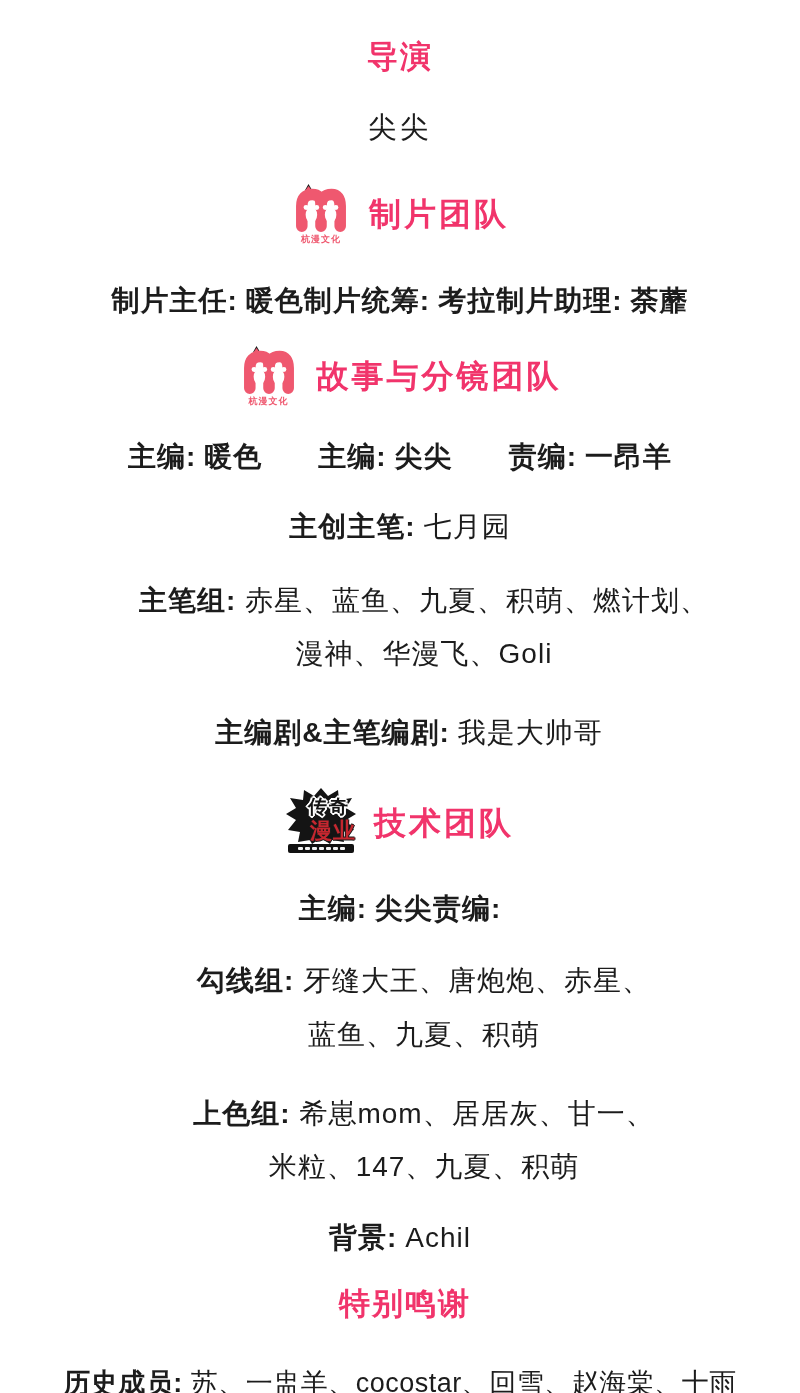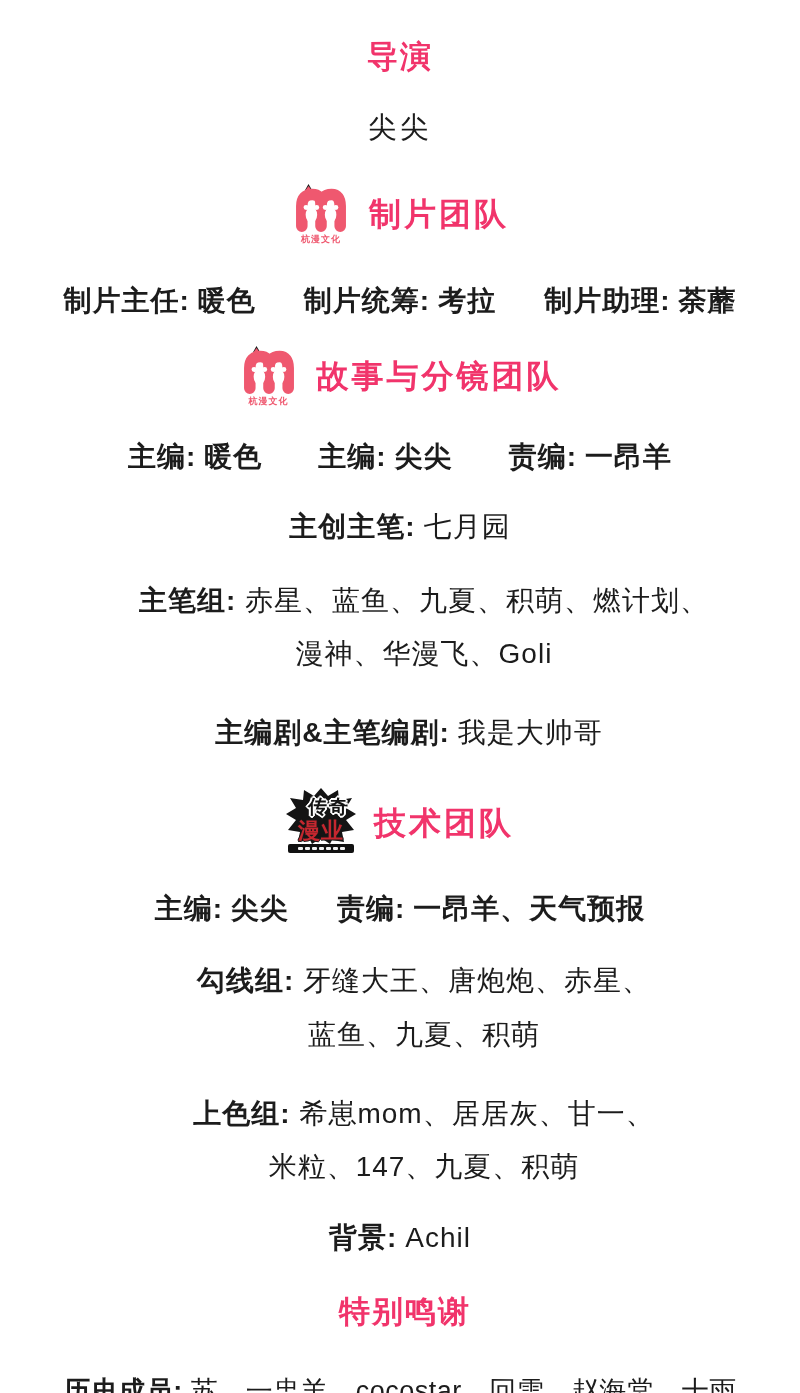--- a/index.html
+++ b/index.html
@@ -37,54 +37,54 @@
   
   .logo-cq { position:relative; width:70px; height:72px; flex:0 0 auto; }
   .logo-cq svg { position:absolute; left:0; top:0; }
   .logo-cq .cq-top {
     position:absolute; left:8px; top:6px; width:70px; text-align:center;
     font-size:19px; font-weight:bold; color:#141414; letter-spacing:2px;
     text-shadow:-2px 0 #fff, 2px 0 #fff, 0 -2px #fff, 0 2px #fff,
                 -1px -1px #fff, 1px 1px #fff, -1px 1px #fff, 1px -1px #fff;
   }
   .logo-cq .cq-bottom {
-    position:absolute; left:0; top:28px; width:70px; text-align:center;
+    position:absolute; left:0; top:28px; width:70px; text-align:right;
     font-size:22px; font-weight:bold; color:#c5272f; letter-spacing:1px;
     text-shadow:-1px 0 #1a1a1a, 1px 0 #1a1a1a, 0 -1px #1a1a1a, 0 1px #1a1a1a;
   }
   .logo-cq .cq-banner {
     position:absolute; left:2px; top:56px; width:66px; height:9px;
     background:#111; border-radius:2px;
     display:flex; align-items:center; justify-content:center; gap:2px;
   }
   .logo-cq .cq-banner i {
     display:block; width:5px; height:3px; background:#f2f2f2; border-radius:1px;
   }
 
   .row {
     display:flex; justify-content:center; align-items:baseline;
     font-size:28px; letter-spacing:1px; white-space:nowrap;
   }
   .row .lbl { font-weight:bold; }
   .row .val { margin-left:8px; }
   .row .val.b { font-weight:bold; }
-  .gap48 { gap:48px; } .gap56 { gap:56px; }
+  .gap48 { } .gap56 { gap:56px; }
 
   .r-production { margin-top:36px; }
   .hdr-story    { margin-top:26px; }
   .r-editors    { margin-top:30px; }
   .r-lead       { margin-top:32px; }
   .grp          { margin-top:28px; text-align:center; font-size:28px; letter-spacing:1px;padding-left:48px; }
   .grp .line    { line-height:1.9; white-space:nowrap; }
   .r-writer     { margin-top:34px;margin-left:18px; }
   .hdr-tech     { margin-top:36px; }
   .r-tech-ed    { margin-top:30px; }
   .grp2         { margin-top:26px; }
   .r-bg         { margin-top:26px; }
-  .hdr-thanks   { margin-top:34px;padding-left:10px; }
+  .hdr-thanks   { margin-top:26px;padding-left:10px; }
   .r-history    { margin-top:40px; font-size:27px; letter-spacing:0.5px; }
 
   .pair { display:flex; align-items:baseline; }
 </style>
 </head>
 <body>
 
 <div class="page">
 
   <div class="sec-heading">导演</div>
@@ -198,21 +198,20 @@
     <span class="team-title">技术团队</span>
   </div>
 
   <div class="row gap48 r-tech-ed">
     <span class="pair">
       <span class="lbl">主编:</span>
       <span class="val b">尖尖</span>
     </span>
     <span class="pair">
       <span class="lbl">责编:</span>
-      <span class="val b">一昂羊、天气预报</span>
     </span>
   </div>
 
   <div class="grp grp2">
     <div class="line">
       <span style="font-weight:bold">勾线组:</span>
       <span>牙缝大王、唐炮炮、赤星、</span>
     </div>
     <div class="line">蓝鱼、九夏、积萌</div>
   </div>

